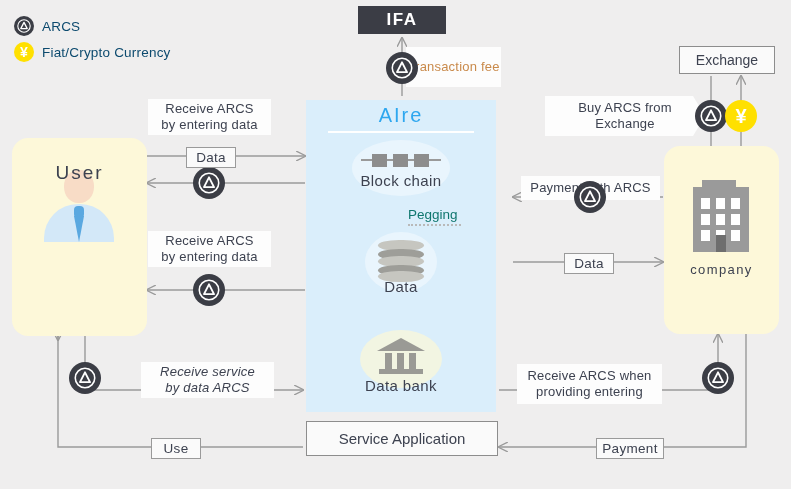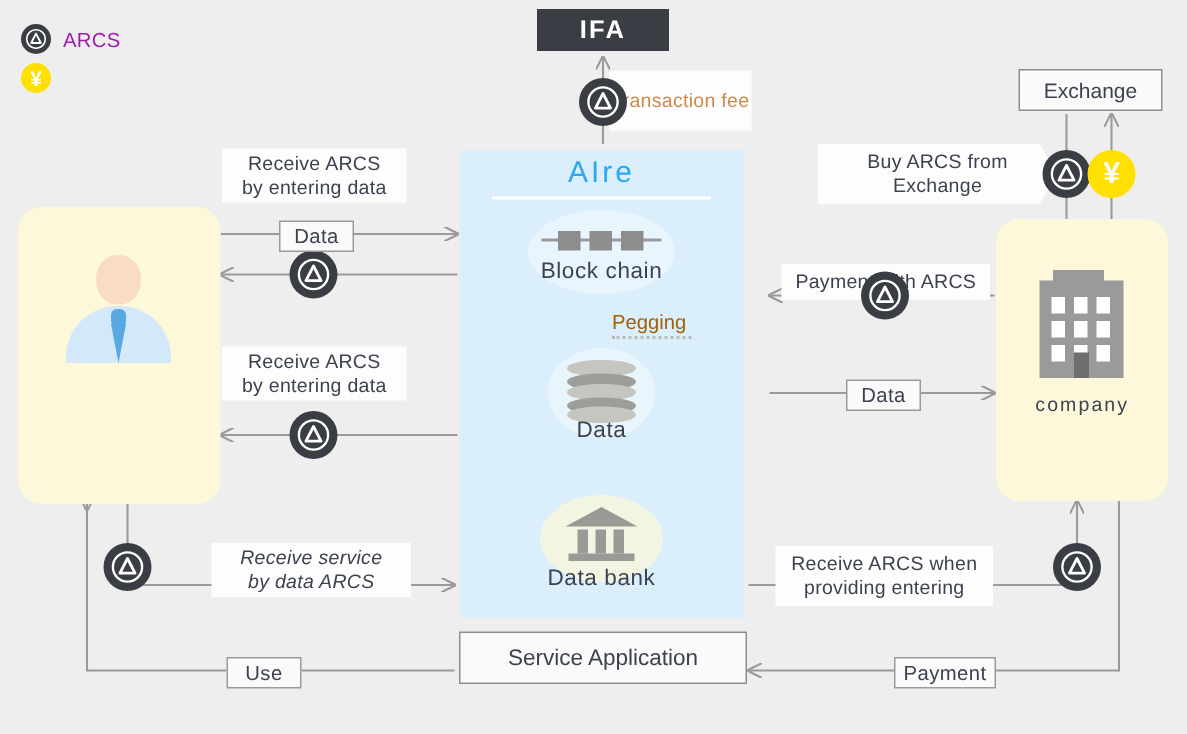--- a/index.html
+++ b/index.html
@@ -12,21 +12,21 @@
     overflow:hidden;
     position:relative;
   }
   #stage{position:absolute;left:0;top:0;width:791px;height:489px;}
   svg.layer{position:absolute;left:0;top:0;width:791px;height:489px;}
   .node{position:absolute;}
 
   
   #legend{left:14px;top:14px;width:240px;}
   .legend-row{display:flex;align-items:center;height:24px;margin-bottom:2px;}
-  .legend-label{font-size:13.5px;color:#a21caf;margin-left:8px;letter-spacing:.2px;}
+  .legend-label{font-size:13.5px;color:#0c4a6e;margin-left:8px;letter-spacing:.2px;}
 
   .coin{width:20px;height:20px;border-radius:50%;display:inline-flex;
         align-items:center;justify-content:center;flex:0 0 auto;}
   .coin.arcs{background:#3b3d45;}
   .coin.yen{background:#ffe000;}
   .coin .glyph{display:block;}
   .coin.yen .glyph{color:#ffffff;font-size:14px;font-weight:700;line-height:1;
                    font-family:"Liberation Sans",sans-serif;}
 
   
@@ -83,21 +83,21 @@
   #halo-chain{left:352px;top:140px;width:98px;height:56px;background:#e9f5fd;}
   #halo-data{left:365px;top:232px;width:72px;height:60px;background:#e9f5fd;}
   #halo-bank{left:360px;top:330px;width:82px;height:58px;background:#f2f5e2;}
 
   .icon-cap{position:absolute;left:306px;width:190px;text-align:center;
             font-size:15px;color:#3d4250;letter-spacing:.4px;}
   #cap-chain{top:172px;}
   #cap-data{top:278px;}
   #cap-bank{top:377px;}
 
-  #pegging{position:absolute;left:408px;top:207px;font-size:13.5px;color:#a16207;}
+  #pegging{position:absolute;left:408px;top:207px;font-size:13.5px;color:#0f766e;}
   #pegging-rule{position:absolute;left:408px;top:224px;width:53px;height:0;
                 border-bottom:2px dotted #b9b9b9;}
 
   
   #chain-icon{position:absolute;left:361px;top:152px;width:80px;height:16px;}
   .chain-line{position:absolute;top:7px;left:0;width:80px;height:2px;background:#9a9a9a;}
   .chain-blk{position:absolute;top:2px;width:15px;height:13px;background:#8d8d8d;}
 
   #data-icon{position:absolute;left:378px;top:240px;width:46px;height:42px;}
   .disc{position:absolute;left:0;width:46px;height:11px;background:#9e9e99;
@@ -192,20 +192,21 @@
           <circle cx="7" cy="7" r="6.2" fill="none" stroke="#fff" stroke-width="1.1"></circle>
           <path d="M7 3.4 L10.2 9.6 L3.8 9.6 Z" fill="none" stroke="#fff" stroke-width="1.3" stroke-linejoin="round"></path>
         </svg>
       </span>
       <span class="legend-label">ARCS</span>
     </div>
     <div class="legend-row">
       <span class="coin yen">
         <span class="glyph">¥</span>
       </span>
+      <span class="legend-label">Fiat/Crypto Currency</span>
     </div>
   </div>
 
   <div class="node" id="ifa-box">
     <span class="t">IFA</span>
   </div>
   <div class="cap" id="cap-txfee">
     <span>Transaction fee</span>
   </div>
   <div class="coin-node arcs" style="left:386px;top:52px;">
@@ -232,20 +233,21 @@
     <span class="y">¥</span>
   </div>
 
   <div class="node softbox" id="user-box"></div>
   <div id="person">
     <div class="head"></div>
     <div class="body"></div>
     <div class="knot"></div>
     <div class="tie"></div>
   </div>
+  <div class="entity-label" id="user-label" style="left:12px;width:135px;">User</div>
 
   <div class="node softbox" id="company-box"></div>
   <div id="building">
     <div class="top"></div>
     <div class="body"></div>
     <div class="win" style="left:8px;top:18px;"></div>
     <div class="win" style="left:23px;top:18px;"></div>
     <div class="win" style="left:38px;top:18px;"></div>
     <div class="win" style="left:8px;top:34px;"></div>
     <div class="win" style="left:23px;top:34px;"></div>

